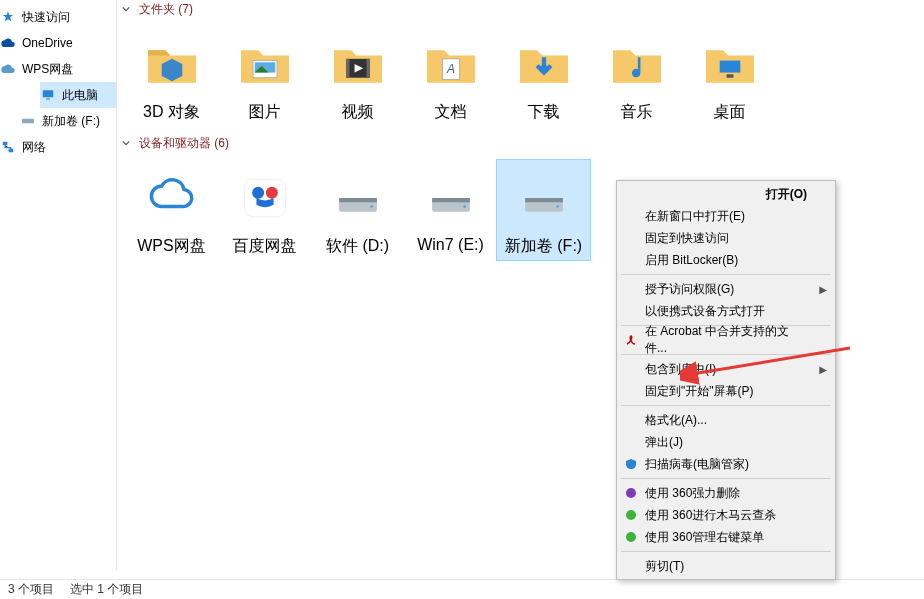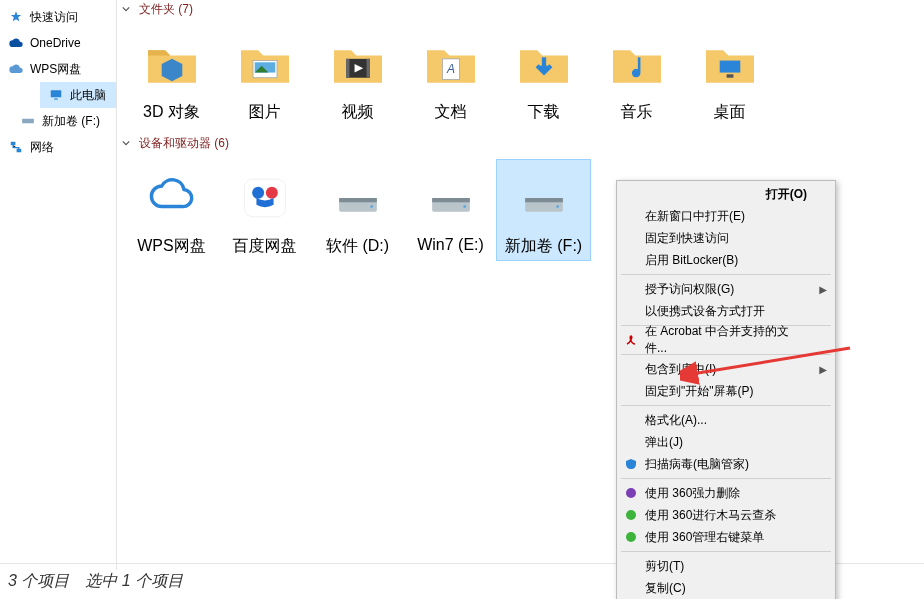--- a/index.html
+++ b/index.html
@@ -1,34 +1,34 @@
 <!DOCTYPE html>
 <html><head>
 <meta charset="utf-8">
 <style>
 * { box-sizing: border-box; margin: 0; padding: 0; font-family: "Microsoft YaHei", "Segoe UI", sans-serif; }
 body { width: 924px; height: 599px; background: #fff; font-size: 12px; color: #000; overflow: hidden; position: relative; }
 
 .sidebar { position: absolute; left: 0; top: 0; width: 117px; height: 570px; background: #fff; border-right: 1px solid #e5e5e5; padding-top: 4px; }
-.sidebar-item { display: flex; align-items: center; height: 26px; padding-left: 8px; cursor: pointer; gap: 6px; }
+.sidebar-item { display: flex; align-items: center; height: 26px; cursor: pointer; gap: 6px; }
 .sidebar-item.selected { background: #cde8ff; margin-left: 40px; }
 .sidebar-icon { width: 16px; height: 16px; flex-shrink: 0; display: flex; align-items: center; justify-content: center; }
 
 .main { position: absolute; left: 117px; top: 0; right: 0; bottom: 29px; background: #fff; overflow: hidden; }
 
 .group-header { display: flex; align-items: center; height: 18px; padding-left: 4px; color: #7f1d1d; font-size: 12px; gap: 8px; }
 .chevron { width: 10px; height: 10px; display: inline-flex; align-items: center; justify-content: center; color: #555; }
 
 .items-row { display: flex; flex-wrap: wrap; gap: 0; padding: 8px 0 8px 8px; }
 .file-item { width: 93px; height: 100px; display: flex; flex-direction: column; align-items: center; justify-content: flex-start; padding-top: 6px; cursor: pointer; }
 .file-item.selected { background: #cce8ff; outline: 1px solid #99d1ff; }
 .file-icon { width: 64px; height: 64px; display: flex; align-items: center; justify-content: center; }
 .file-label { font-size: 16px; margin-top: 6px; text-align: center; }
 
-.statusbar { position: absolute; left: 0; bottom: 0; width: 100%; height: 36px; border-top: 1px solid #e5e5e5; display: flex; align-items: center; padding-left: 8px; font-size: 16px; gap: 16px; color: #333; font-style: italic; }
+.statusbar { position: absolute; left: 0; bottom: 0; width: 100%; height: 20px; border-top: 1px solid #e5e5e5; display: flex; align-items: center; padding-left: 8px; font-size: 12px; gap: 16px; color: #333; }
 
 .context-menu { position: absolute; left: 616px; top: 180px; width: 220px; background: #f0f0f0; border: 1px solid #bcbcbc; box-shadow: 2px 2px 6px rgba(0,0,0,0.25); font-size: 12px; padding: 2px 0; }
 .menu-item { display: flex; align-items: center; height: 22px; padding: 0 28px 0 28px; position: relative; cursor: default; }
 .menu-item.bold { font-weight: 600; justify-content: flex-end; }
 .menu-sep { height: 1px; background: #d0d0d0; margin: 3px 4px; }
 .menu-item .submenu-arrow { position: absolute; right: 8px; font-size: 10px; color: #555; }
 .menu-icon-left { position: absolute; left: 6px; width: 16px; height: 16px; display: flex; align-items: center; justify-content: center; }
 
 .arrow-annotation { position: absolute; pointer-events: none; }
 
@@ -319,23 +319,20 @@
     <span class="menu-icon-left">
         <svg width="12" height="12">
           <circle cx="6" cy="6" r="5" fill="#3cb43c"></circle>
         </svg>
       </span>
     <span>使用 360管理右键菜单</span>
   </div>
   <div class="menu-sep"></div>
   <div class="menu-item">
       <span>剪切(T)</span>
-    </div>
-  <div class="menu-item">
-      <span>复制(C)</span>
     </div>
 
 </div>
 
 <svg class="arrow-annotation" style="left:680px;top:340px;" width="180" height="50">
   <defs>
       <marker id="ah" markerWidth="10" markerHeight="8" refX="2" refY="4" orient="auto">
         <polygon points="0 0, 10 4, 0 8" fill="#e53935"></polygon>
       </marker>
     </defs>

